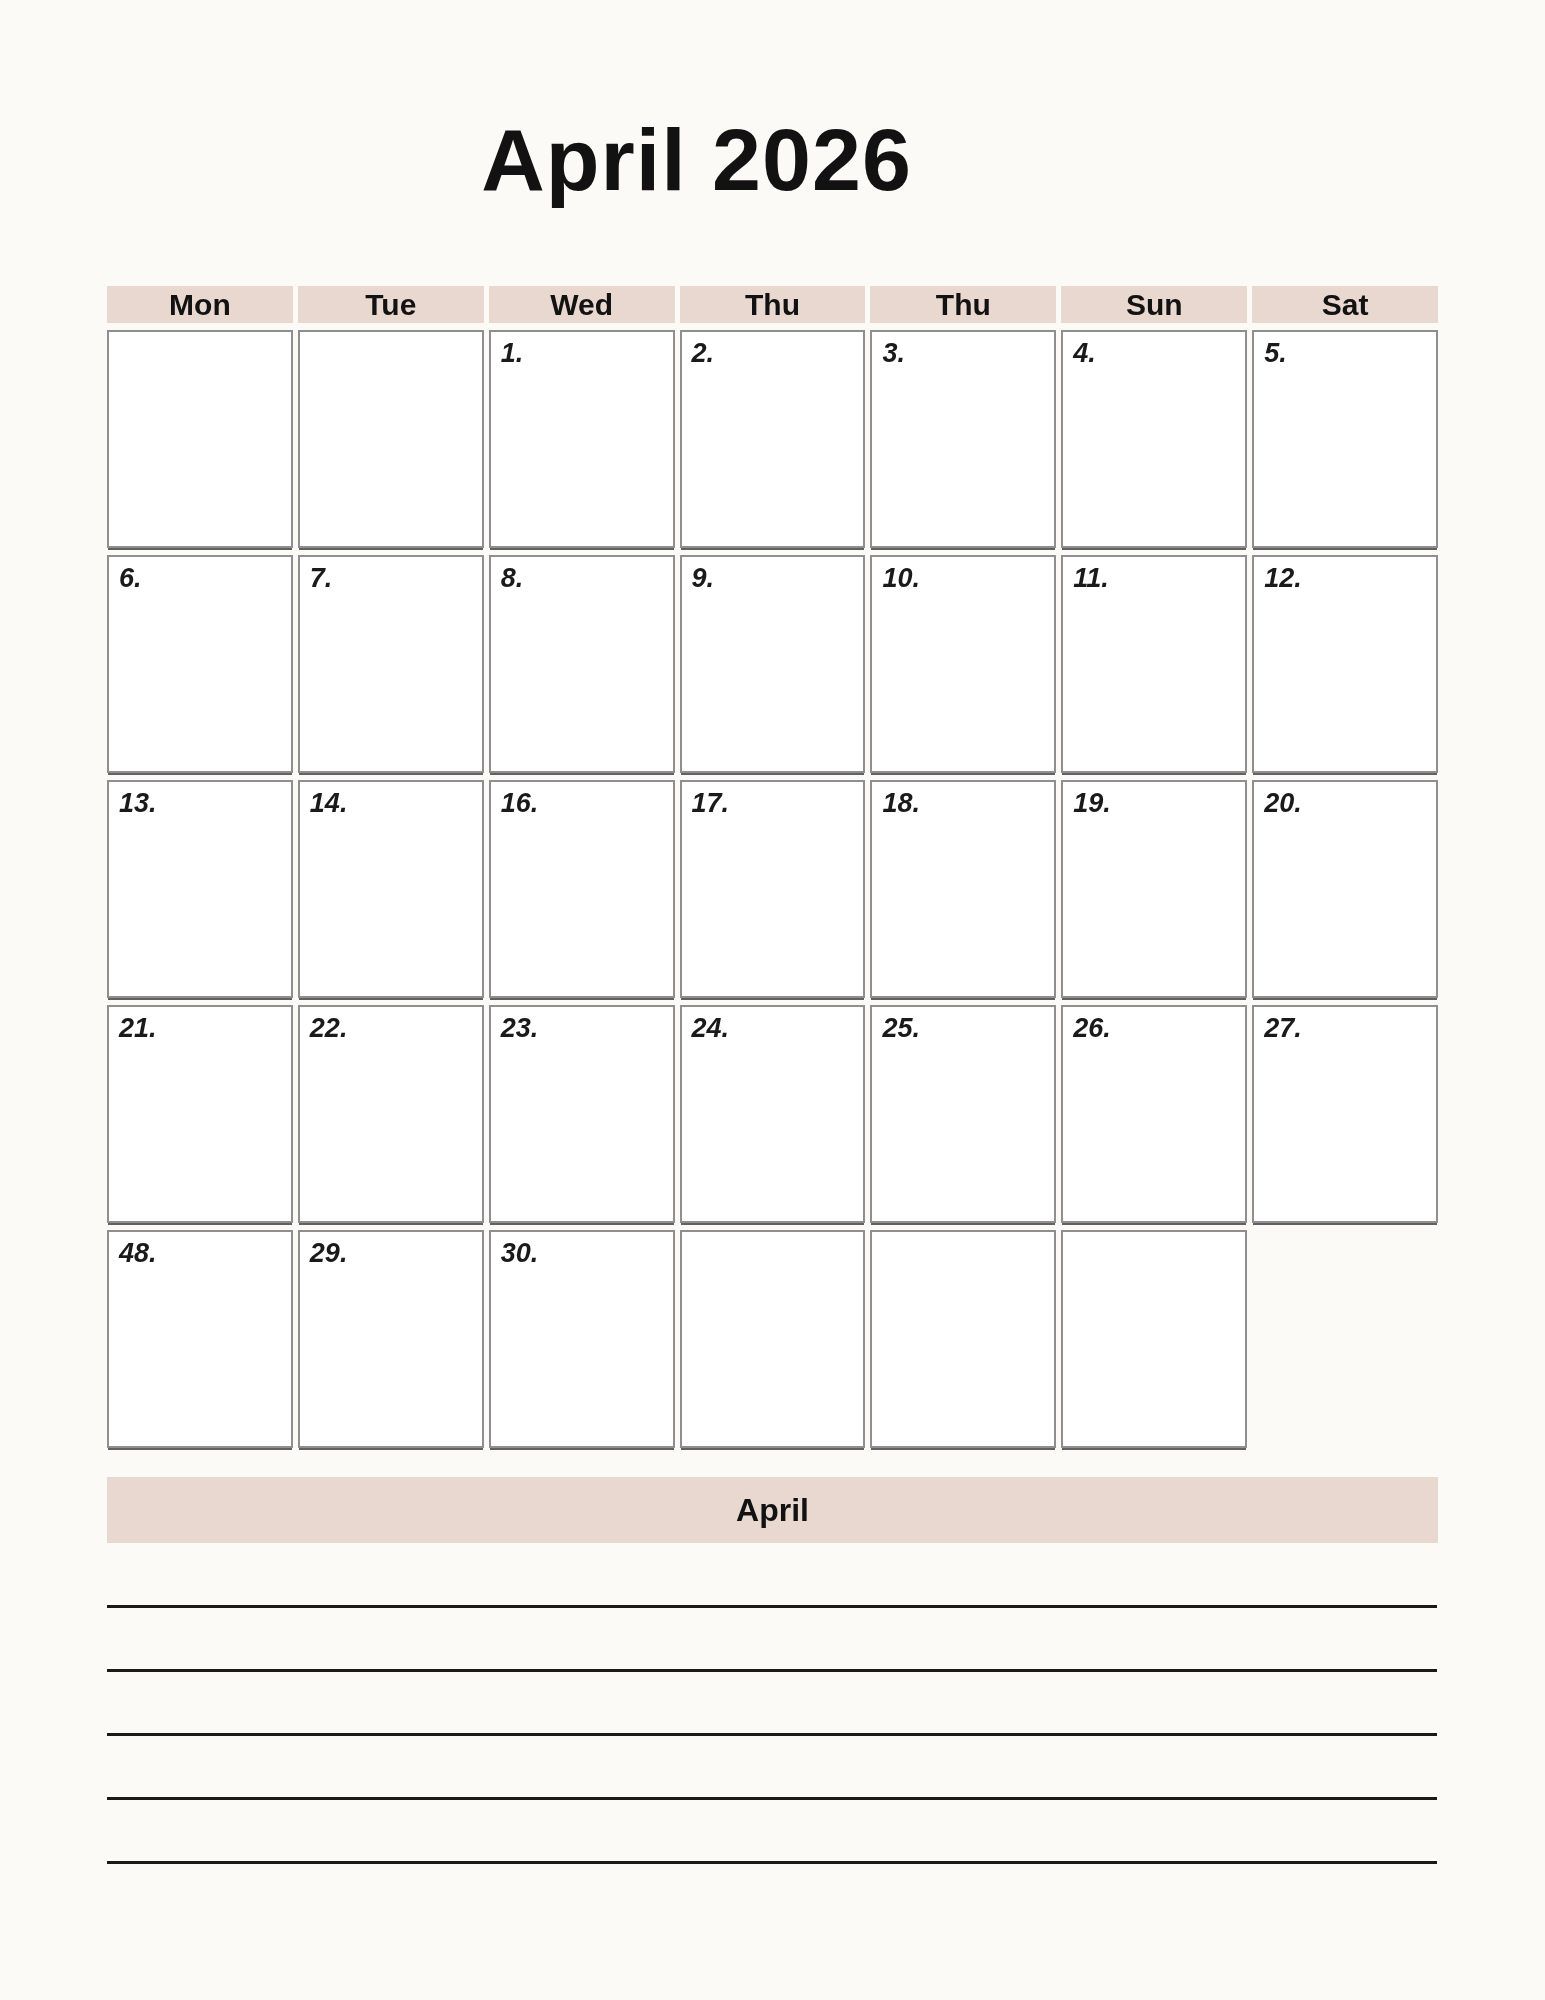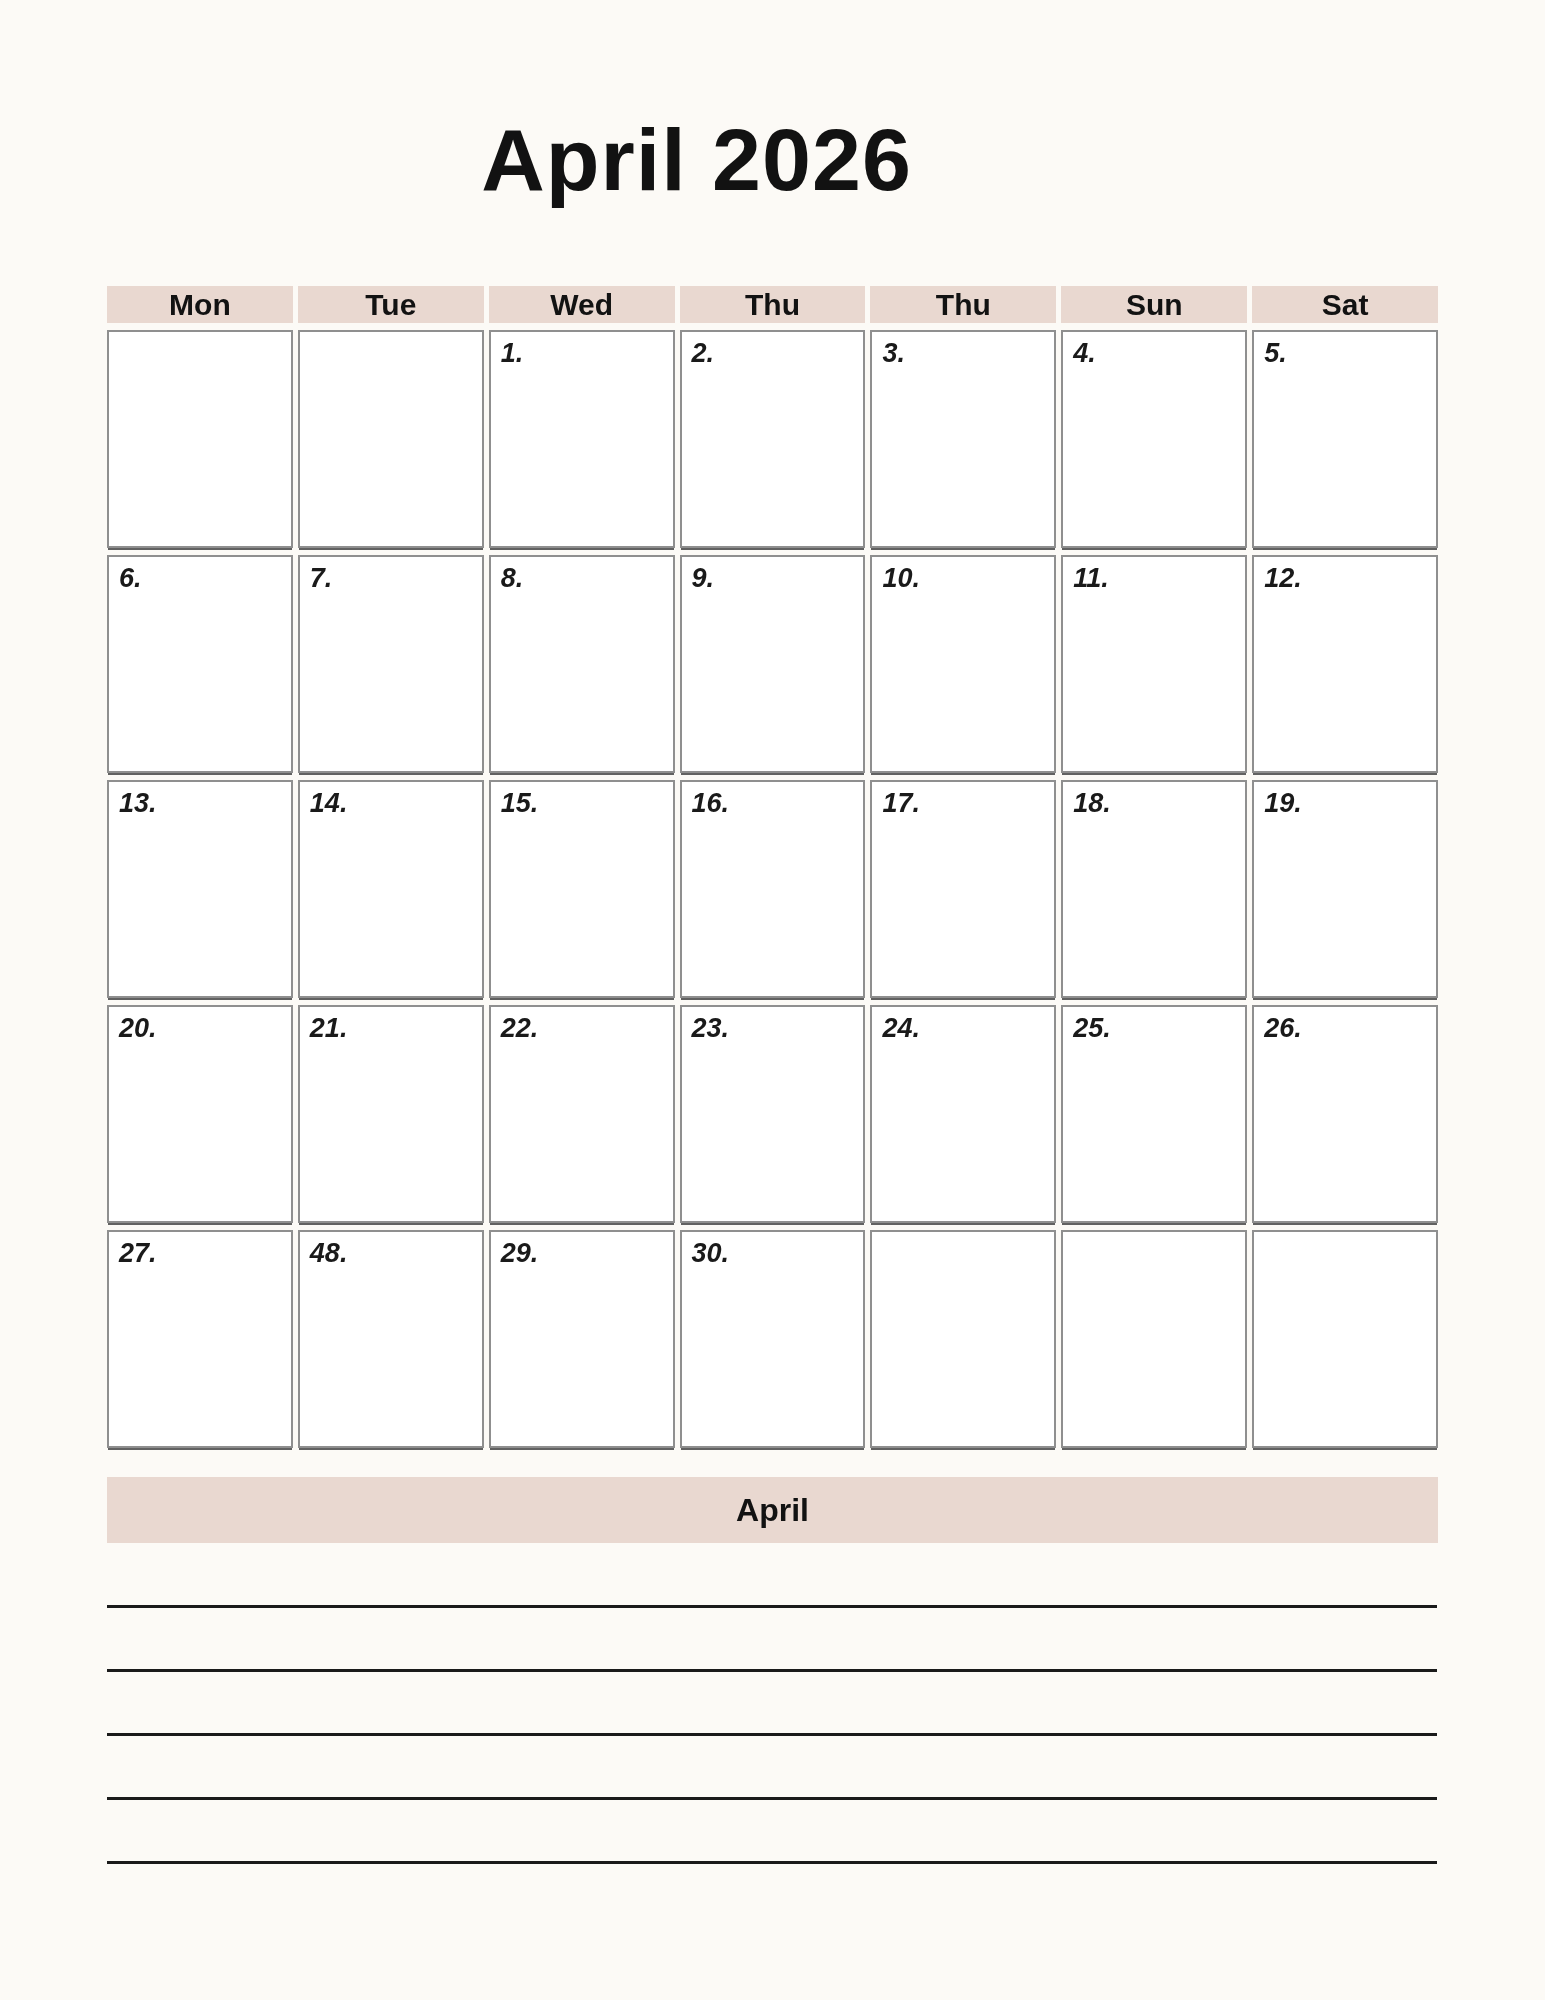--- a/index.html
+++ b/index.html
@@ -105,21 +105,20 @@
   <div class="day-cell"><span class="date-num">6.</span></div>
   <div class="day-cell"><span class="date-num">7.</span></div>
   <div class="day-cell"><span class="date-num">8.</span></div>
   <div class="day-cell"><span class="date-num">9.</span></div>
   <div class="day-cell"><span class="date-num">10.</span></div>
   <div class="day-cell"><span class="date-num">11.</span></div>
   <div class="day-cell"><span class="date-num">12.</span></div>
 
   <div class="day-cell"><span class="date-num">13.</span></div>
   <div class="day-cell"><span class="date-num">14.</span></div>
-  <div class="day-cell"><span class="date-num">15.</span></div>
   <div class="day-cell"><span class="date-num">16.</span></div>
   <div class="day-cell"><span class="date-num">17.</span></div>
   <div class="day-cell"><span class="date-num">18.</span></div>
   <div class="day-cell"><span class="date-num">19.</span></div>
 
   <div class="day-cell"><span class="date-num">20.</span></div>
   <div class="day-cell"><span class="date-num">21.</span></div>
   <div class="day-cell"><span class="date-num">22.</span></div>
   <div class="day-cell"><span class="date-num">23.</span></div>
   <div class="day-cell"><span class="date-num">24.</span></div>

